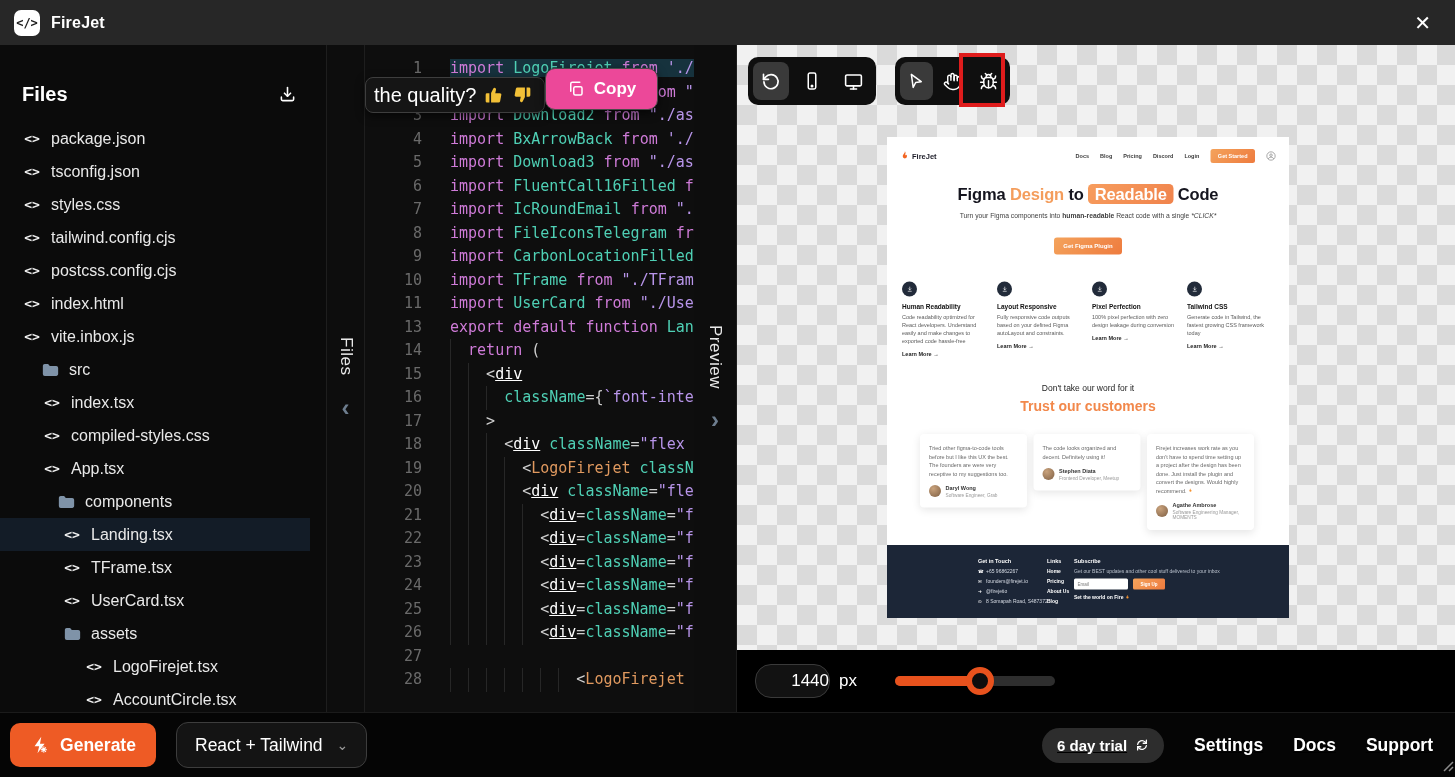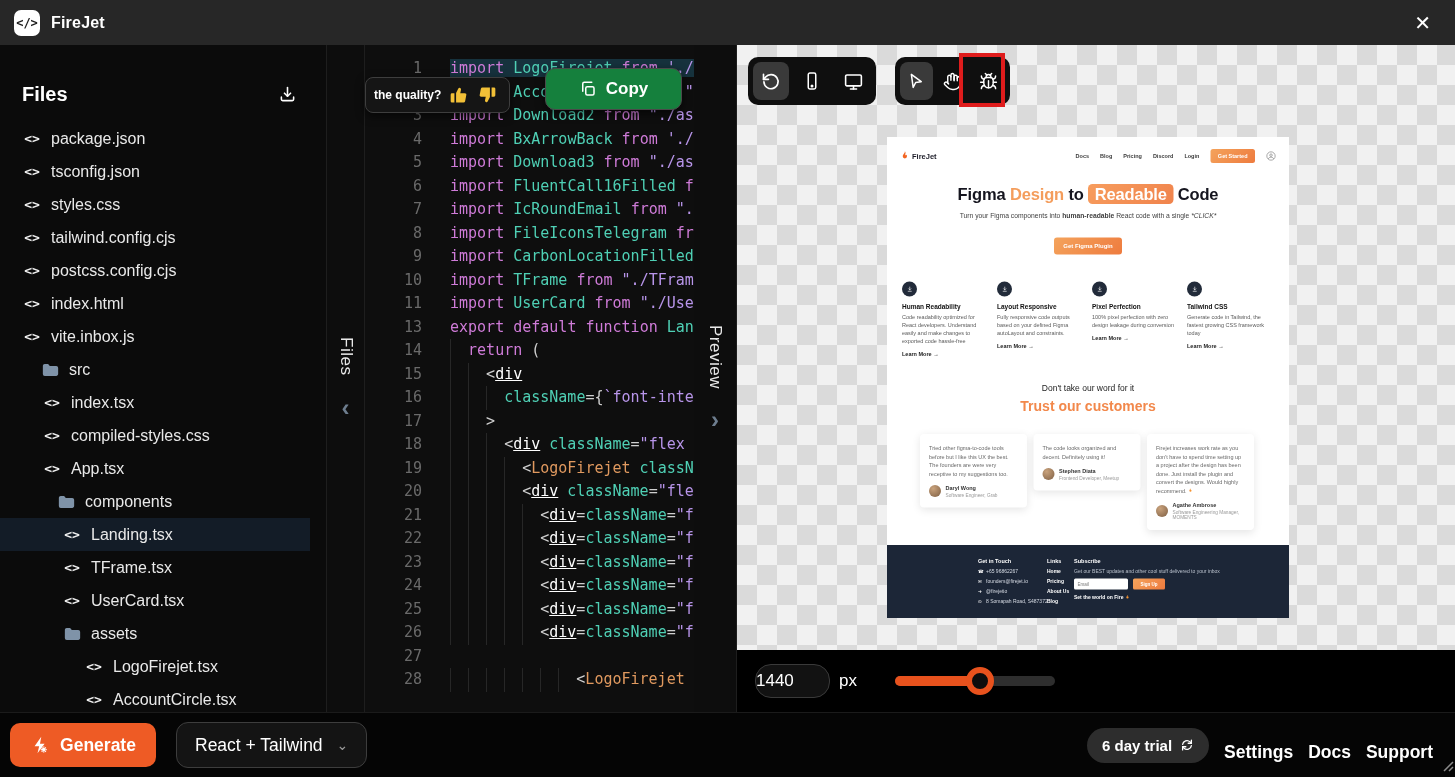--- a/index.html
+++ b/index.html
@@ -36,39 +36,39 @@
   .code-line { display:flex; height:23.5px; line-height:23.5px; white-space:pre; }
   .ln { width:57px; text-align:right; color:#6a6a6a; flex:0 0 auto; }
   .lc { margin-left:28px; flex:1; overflow:hidden; white-space:pre; }
   .guide { display:inline-block; width:2ch; border-left:1px solid #272727; height:23.5px; vertical-align:top; }
   .selhl { background:rgba(36,110,140,.38); }
   .tk-k { color:#cf7bd8; } .tk-i { color:#4fd0b5; } .tk-t { color:#ffffff;text-decoration:underline; }
   .tk-a { color:#4fd0b5; } .tk-s { color:#b895ea; } .tk-p { color:#cfcfcf; } .tk-c { color:#e0995f; }
 
   
   .tip { position:absolute; left:365px; top:32px; height:36px; background:#151515; border:1px solid #3e3e3e; border-radius:8px; display:flex; align-items:center; padding:0 12px 0 8px; gap:8px; z-index:20; box-shadow:0 3px 10px rgba(0,0,0,.6); }
-  .tip-text { color:#fff; font-size:12px; white-space:nowrap;font-weight:bold; }
+  .tip-text { color:#fff; font-size:20px; white-space:nowrap; }
   .thumb { width:20px; height:20px; }
   .thumb.down { transform:rotate(180deg); }
-  .copy-btn { position:absolute; left:545px; top:23px; width:137px; height:42px; background:#15803d; border:1px solid #4a4a4a; border-radius:10px; display:flex; align-items:center; justify-content:center; gap:9px; color:#fff; z-index:21; cursor:pointer; box-shadow:0 3px 10px rgba(0,0,0,.6); }
+  .copy-btn { position:absolute; left:545px; top:23px; width:113px; height:42px; background:#ec4899; border:1px solid #4a4a4a; border-radius:10px; display:flex; align-items:center; justify-content:center; gap:9px; color:#fff; z-index:21; cursor:pointer; box-shadow:0 3px 10px rgba(0,0,0,.6); }
   .copy-label { font-size:17px; font-weight:bold; }
 
   
   .preview { position:absolute; left:737px; right:0; top:0; bottom:0; }
   .checker { position:absolute; left:0; right:0; top:0; height:605px;
     background-image:conic-gradient(#dadada 0 25%, #f1f1f1 0 50%, #dadada 0 75%, #f1f1f1 0); background-size:40px 40px; }
   .pv-toolbar { position:absolute; top:12px; height:48px; background:#0f0f0f; border-radius:10px; display:flex; align-items:center; padding:0 5px; gap:5px; z-index:5; }
   .tb1 { left:11px; } .tb2 { left:158px; gap:3px; }
   .tbtn { width:36px; height:38px; border-radius:8px; display:flex; align-items:center; justify-content:center; color:#fff; cursor:pointer; }
   .tb2 .tbtn { width:33px; }
   .tbtn.active { background:#3a3a3a; }
   .redbox { position:absolute; left:222px; top:8px; width:46px; height:54px; border:4px solid #df1c1c; z-index:6; }
 
   .controls { position:absolute; left:0; right:0; top:605px; bottom:0; background:#000; display:flex; align-items:center; padding-left:18px; }
-  .wfield { width:75px; height:34px; background:#121212; border:1px solid #3a3a3a; border-radius:16px; color:#fff; font-size:17px; text-align:left; font-family:"Liberation Sans",sans-serif; }
+  .wfield { width:75px; height:34px; background:#121212; border:1px solid #3a3a3a; border-radius:16px; color:#fff; font-size:17px; text-align:right; font-family:"Liberation Sans",sans-serif; }
   .wunit { color:#fff; font-size:17px; margin-left:9px; }
   .slider { position:relative; width:160px; height:10px; background:#2e2e2e; border-radius:5px; margin-left:38px; cursor:pointer; }
   .slider-fill { position:absolute; left:0; top:0; bottom:0; background:#e8521d; border-radius:5px; }
   .slider-thumb { position:absolute; top:50%; width:28px; height:28px; border:6px solid #e8521d; background:#0d0d0d; border-radius:50%; transform:translate(-50%,-50%); }
 
   
   .page-wrap { position:absolute; left:150px; top:92px; width:402px; height:481px; overflow:hidden; }
   .page { width:804px; height:962px; background:#fff; transform:scale(.5); transform-origin:0 0; display:flex; flex-direction:column; font-family:"Liberation Sans",sans-serif; }
   .pv-header { display:flex; align-items:center; padding:24px 26px 0 26px; }
   .pv-logo { display:flex; align-items:center; gap:6px; }
@@ -109,21 +109,21 @@
   .f-subrow { display:flex; gap:10px; margin-top:9px; align-items:center; }
   .f-email { width:108px; height:22px; border:none; border-radius:3px; background:#fff; font-size:9px; padding:0 7px; color:#333; font-family:"Liberation Sans",sans-serif; }
   .f-signup { width:64px; height:22px; background:linear-gradient(135deg,#f4a35c,#ee7b3e); color:#fff; font-size:9px; font-weight:bold; border-radius:3px; display:flex; align-items:center; justify-content:center; cursor:pointer; }
   .f-tag { font-size:10px; font-weight:bold; color:#fff; margin-top:10px; display:flex; align-items:center; gap:3px; }
 
   
   .bottombar { position:absolute; left:0; bottom:0; width:100%; height:65px; background:#050505; border-top:1px solid #1b1b1b; display:flex; align-items:center; padding:0 22px 0 10px; }
   .gen-btn { width:146px; height:44px; background:#ee5b25; border-radius:10px; display:flex; align-items:center; justify-content:center; gap:10px; color:#fff; font-size:17.5px; font-weight:bold; cursor:pointer; }
   .fw-select { margin-left:20px; height:46px; padding:0 18px; background:#141414; border:1.5px solid #3d3d3d; border-radius:12px; display:flex; align-items:center; gap:14px; color:#fff; font-size:17.5px; cursor:pointer; }
   .fw-chev { color:#9a9a9a; font-size:14px; }
-  .bb-right { margin-left:auto; display:flex; align-items:flex-end; gap:15px; }
+  .bb-right { margin-left:auto; display:flex; align-items:center; gap:30px;text-decoration:underline; }
   .trial-pill { background:#2d2d2d; height:35px; border-radius:18px; padding:0 15px; display:flex; align-items:center; gap:8px; color:#fff; font-size:15px; font-weight:bold; cursor:pointer; }
   .bb-link { color:#fff; font-size:17.5px; font-weight:bold; cursor:pointer; }
   .resize-handle { position:absolute; right:1px; bottom:1px; color:#9a9a9a; }
 </style>
 </head>
 <body>
 
 <div class="app">
 
   <div class="topbar">

